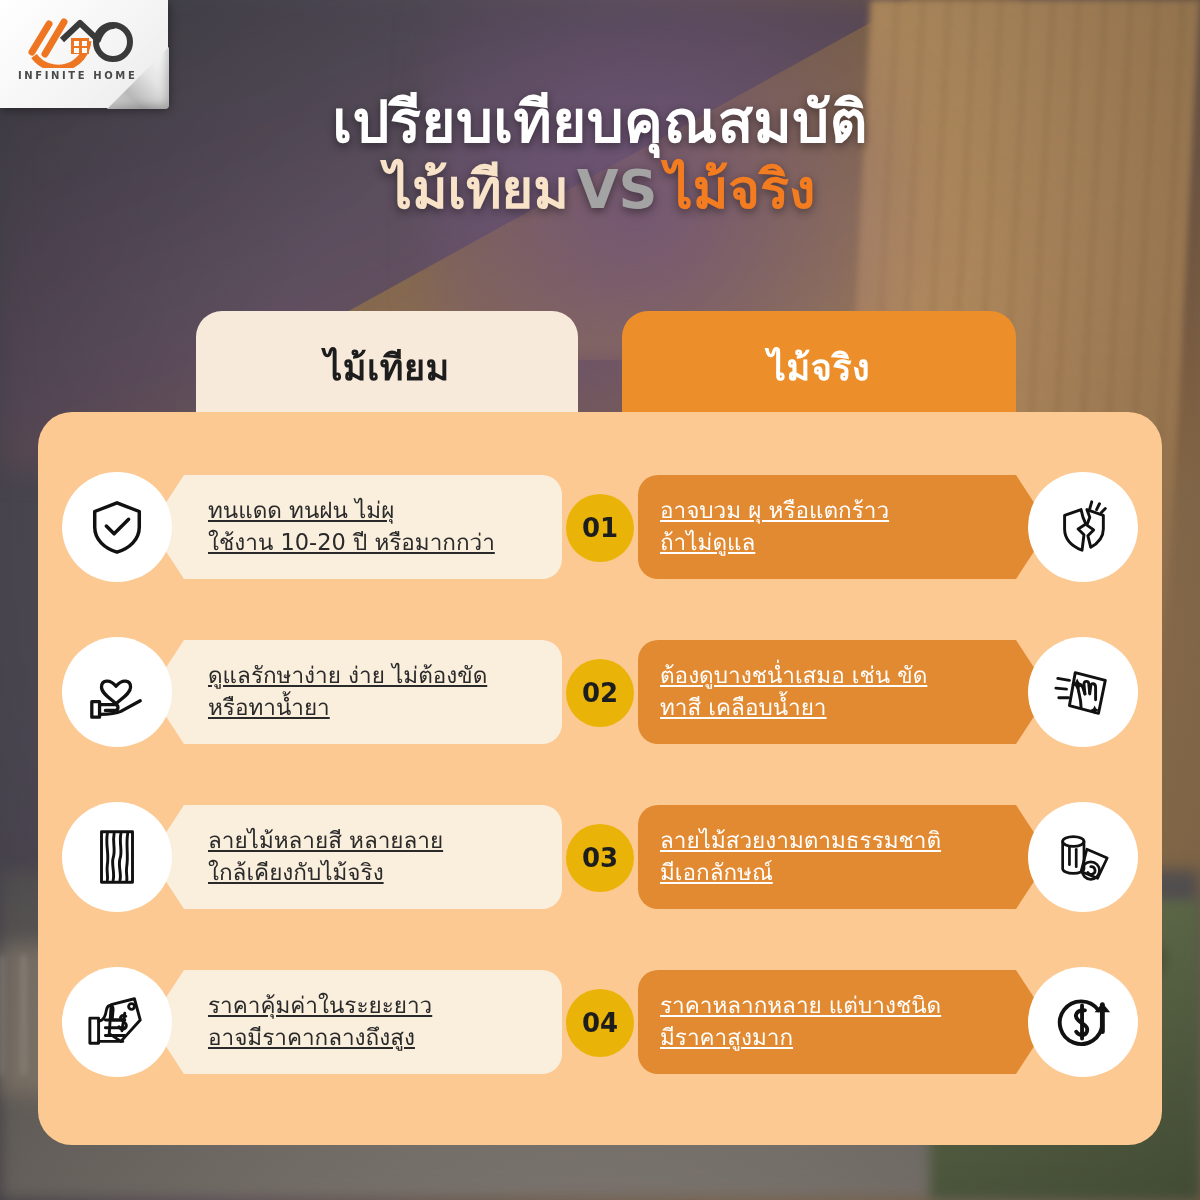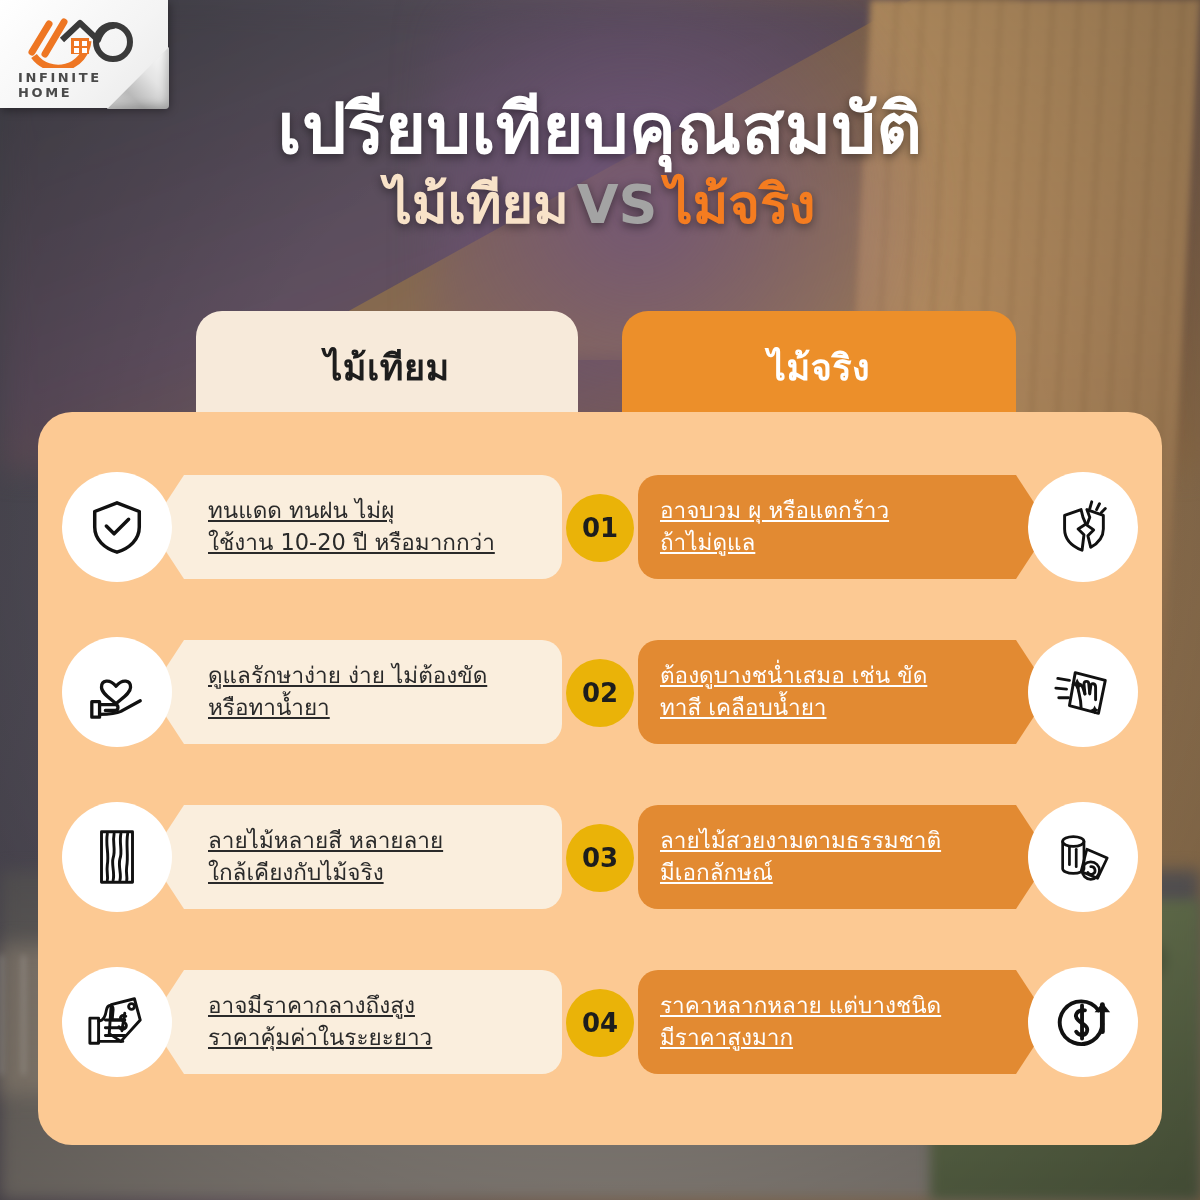--- a/index.html
+++ b/index.html
@@ -95,31 +95,31 @@
   }
   .logo-peel::after{
     content:"";
     position:absolute; left:0; top:0; width:100%; height:100%;
     background: linear-gradient(45deg, rgba(255,255,255,.9), rgba(180,180,180,.2));
     clip-path: polygon(100% 0, 0 100%, 0 60%, 60% 0);
   }
   .logo-mark { position:absolute; left:18px; top:16px; width:132px; height:52px; }
   .logo-text {
     position:absolute; left:18px; top:70px; width:132px;
-    font-size: 13px; letter-spacing: 2.6px; color: #4a4a4a;
+    font-size: 10px; letter-spacing: 2.6px; color: #4a4a4a;
     font-weight: 600; text-align:left;
   }
 
   
   .title-block {
     position: absolute; left: 0; top: 88px; width: 1200px;
     text-align: center;
   }
   .title-line1 {
-    font-size: 70px; font-weight: 800; color: #ffffff;
+    font-size: 58px; font-weight: 800; color: #ffffff;
     line-height: 1.18; letter-spacing: .5px;
     text-shadow: 0 3px 10px rgba(0,0,0,.45);
   }
   .title-line2 {
     font-size: 54px; font-weight: 800; line-height: 1.25;
     text-shadow: 0 3px 10px rgba(0,0,0,.45);
   }
   .t-synthetic { color: #F8E2C8; }
   .t-vs { color: #a3a3a3; margin: 0 8px; }
   .t-real { color: #F47C20; }
@@ -359,22 +359,22 @@
           <path d="M4 28 H13 V54 H4 Z"></path>
           <path d="M13 31 C18 31, 20 26, 21 20 C22 14, 28 13, 28 19 L27 30 H40"></path>
           <path d="M40 30 H20 M20 38 H40 M20 46 H40 M13 52 H38"></path>
           <path d="M26 14 L50 8 L56 30 L36 52 L24 44 Z"></path>
           <circle cx="47" cy="16" r="3"></circle>
           <path d="M41 26 C37 24, 34 27, 37 30 C40 33, 43 34, 41 38 C39 41, 35 39, 34 37"></path>
           <line x1="40" y1="23" x2="37" y2="41"></line>
         </svg>
       </div>
       <div class="bubble bubble-left">
+        <div class="bubble-line">ราคาคุ้มค่าในระยะยาว</div>
         <div class="bubble-line">อาจมีราคากลางถึงสูง</div>
-        <div class="bubble-line">ราคาคุ้มค่าในระยะยาว</div>
       </div>
       <div class="num-badge">
         <span>04</span>
       </div>
       <div class="bubble bubble-right">
         <div class="bubble-line">ราคาหลากหลาย แต่บางชนิด</div>
         <div class="bubble-line">มีราคาสูงมาก</div>
       </div>
       <div class="icon-circle icon-right">
         <svg viewBox="0 0 64 64" fill="none" stroke="#111" stroke-width="4" stroke-linecap="round" stroke-linejoin="round">

